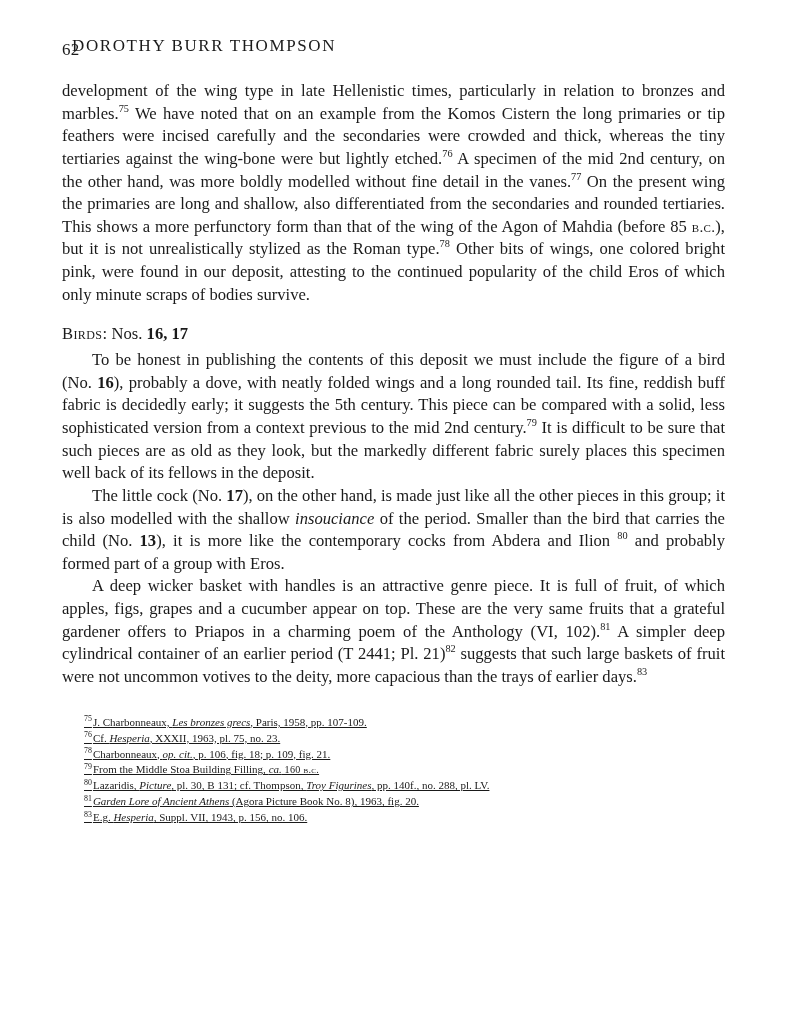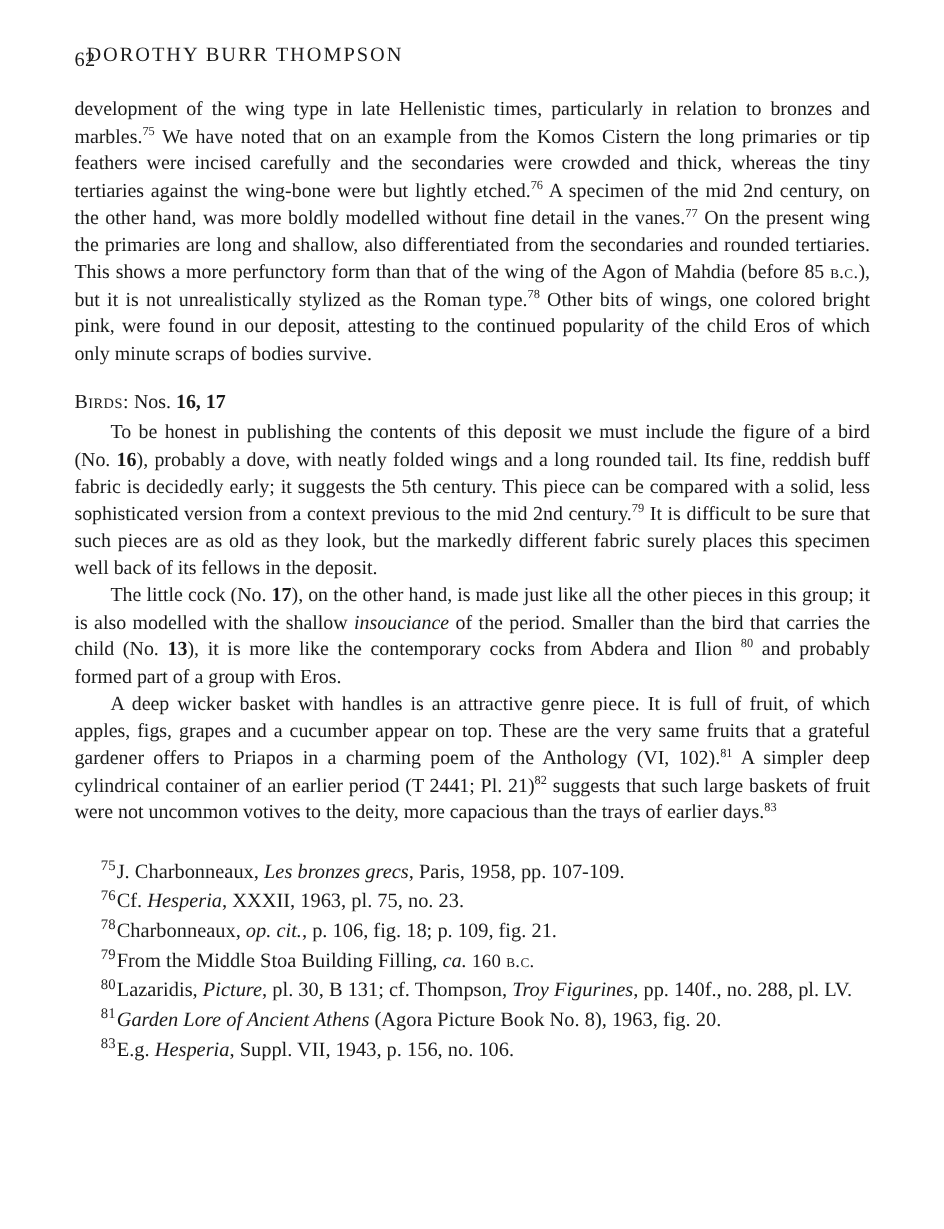--- a/index.html
+++ b/index.html
@@ -64,23 +64,24 @@
   }
   b { font-weight: bold; }
   i { font-style: italic; }
   sup {
     font-size: 0.62em;
     vertical-align: super;
     line-height: 0;
   }
   .notes {
     margin-top: 26px;
-    font-size: 17px;
+    font-size: 11px;
     line-height: 1.45;
     padding-left: 22px;
+    text-decoration: underline;
   }
   .note {
     margin: 0;
     padding-left: 16px;
     text-indent: -16px;
   }
   .note sup {
     font-size: 0.72em;
     margin-right: 1px;
   }

